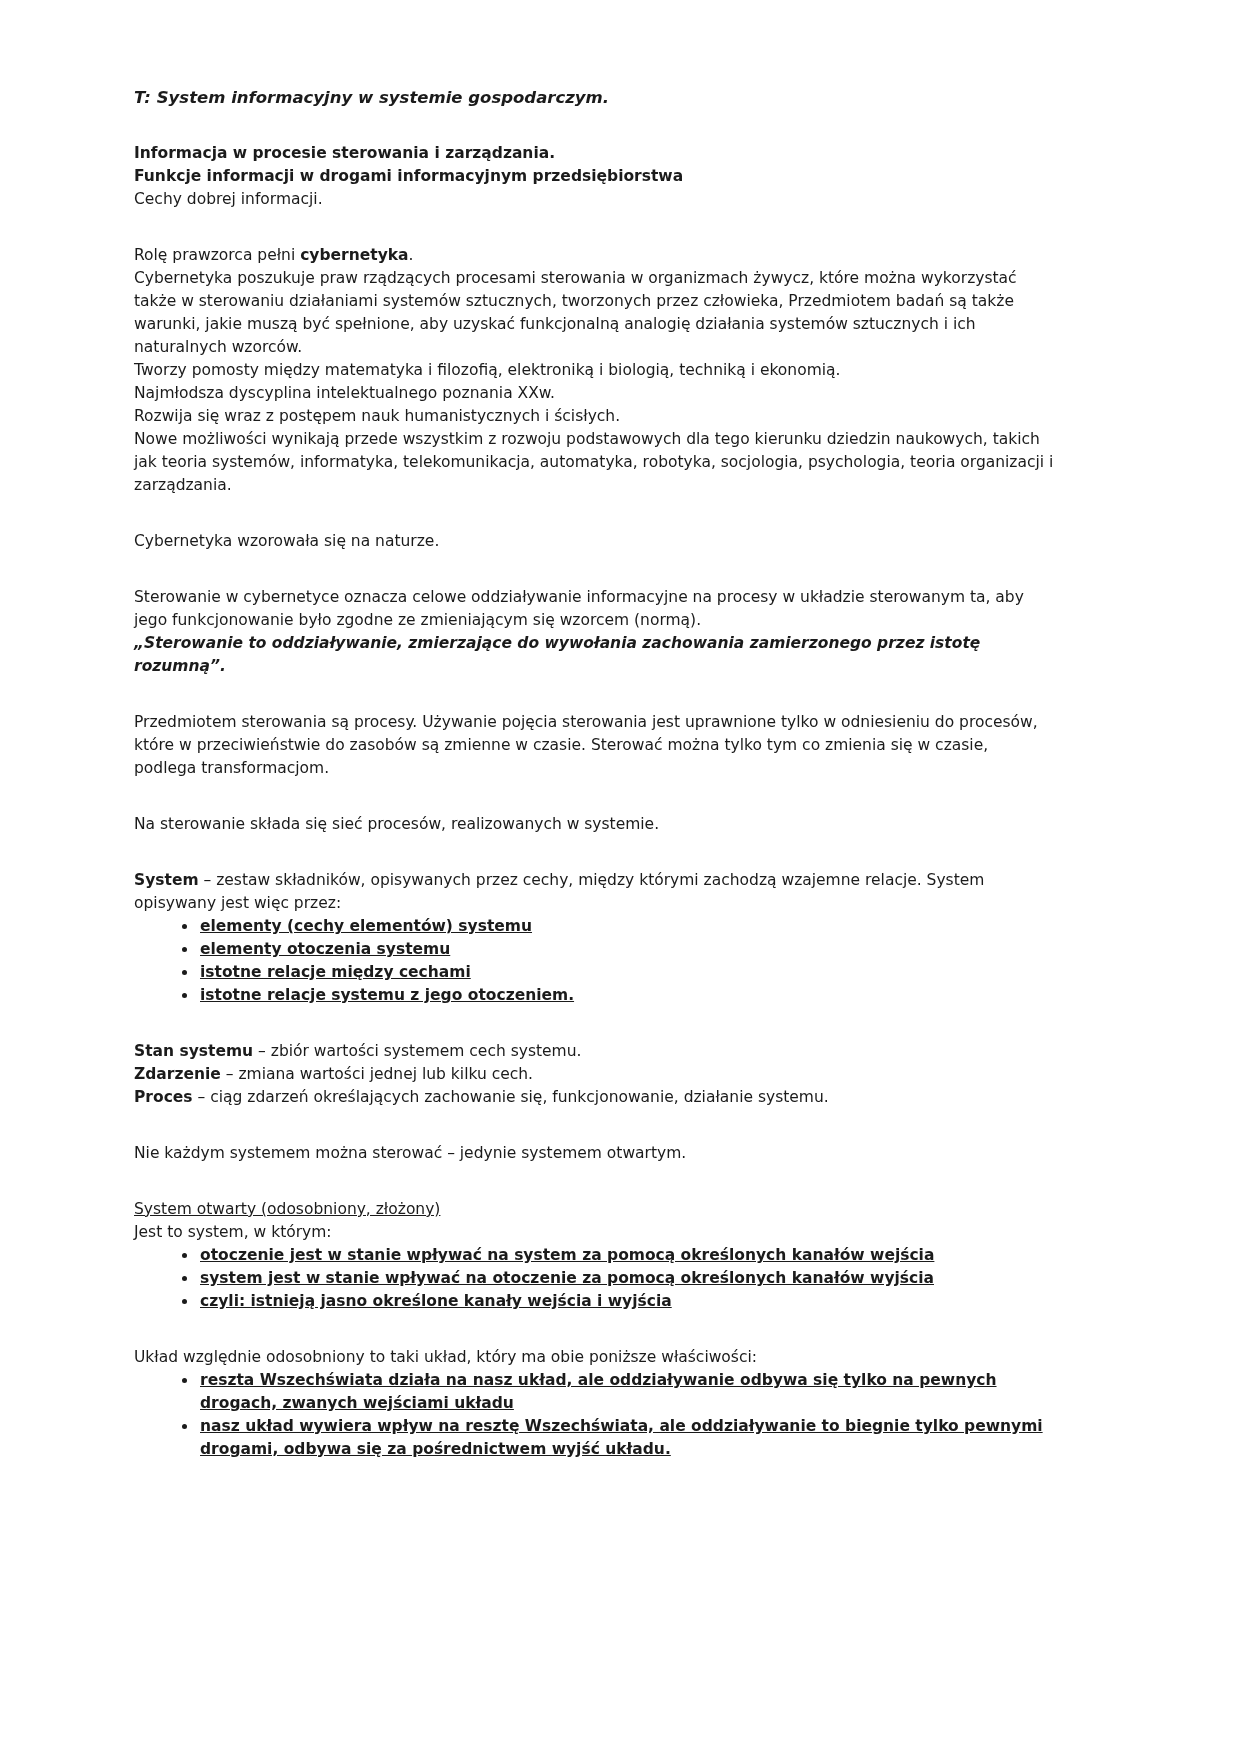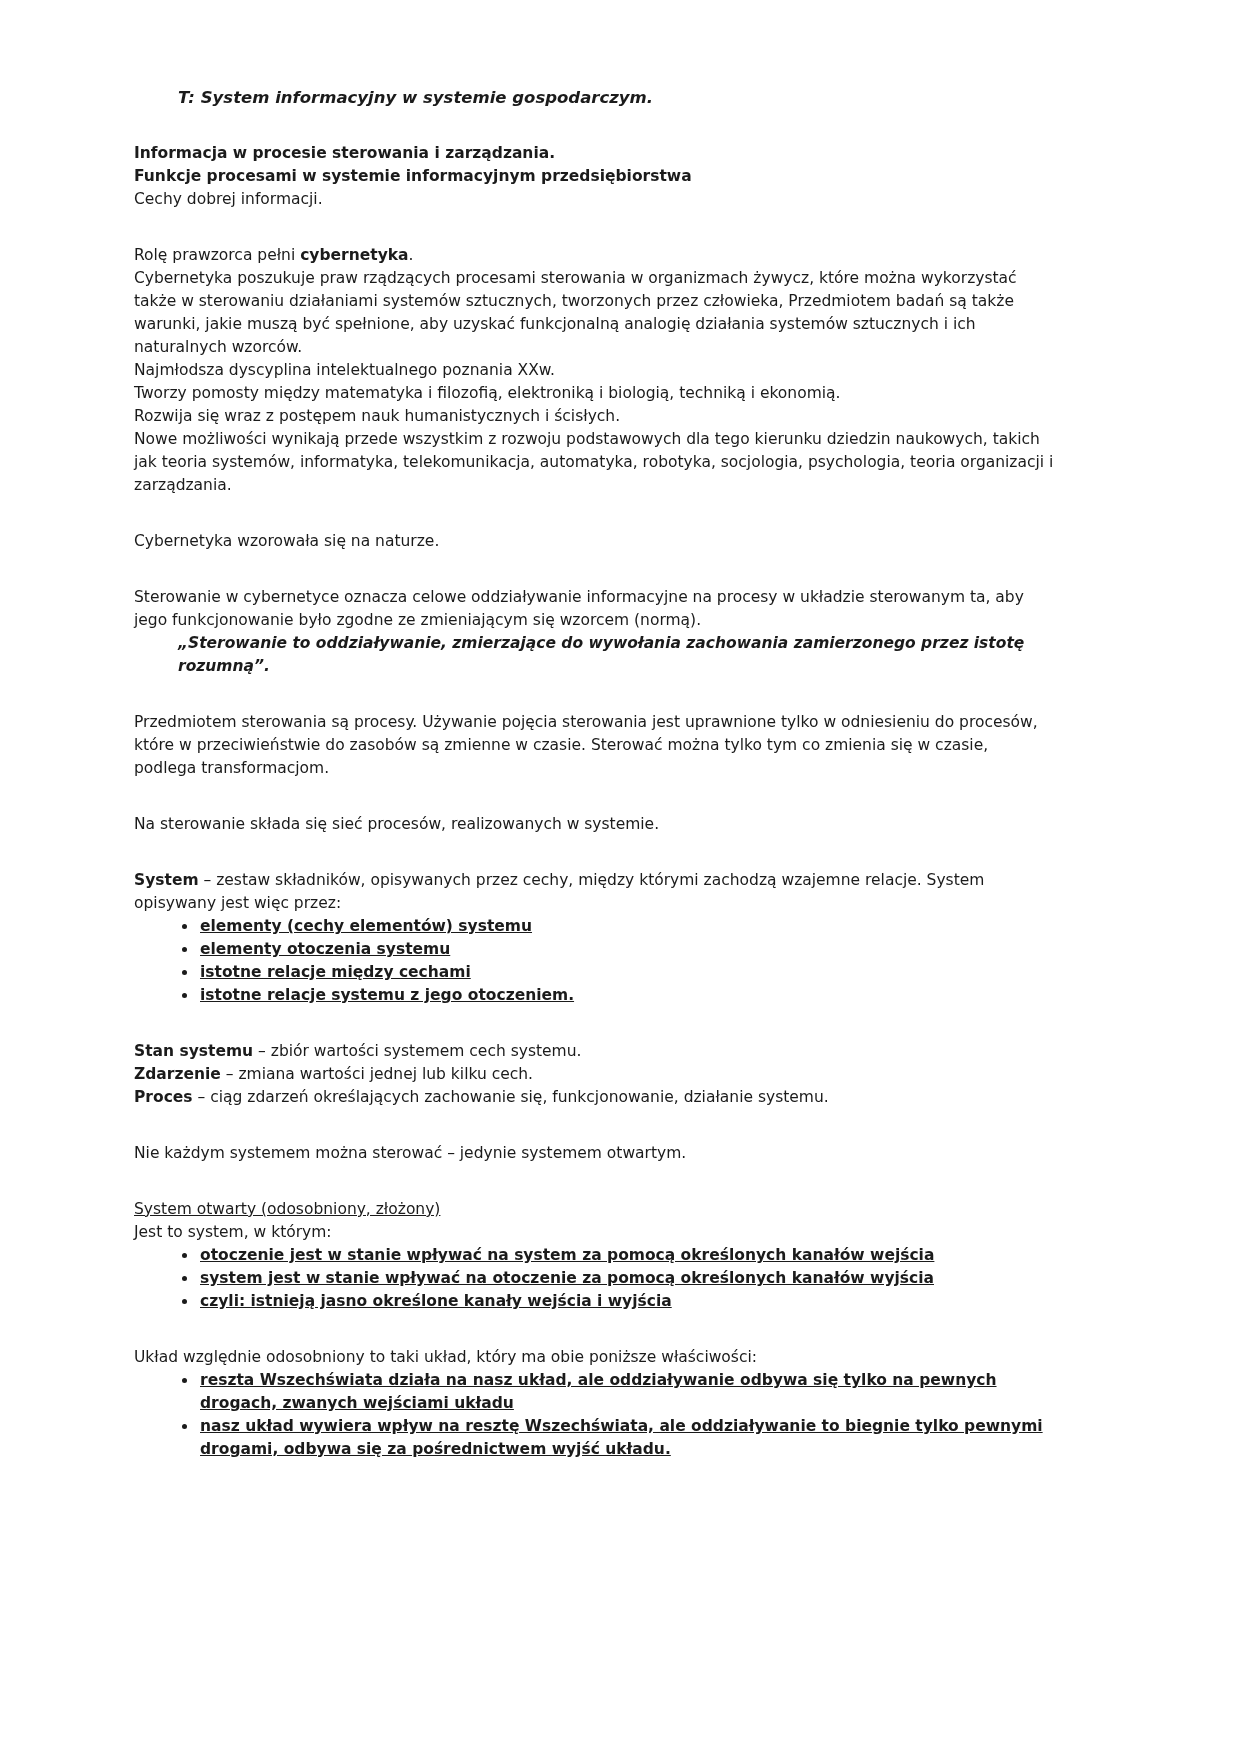--- a/index.html
+++ b/index.html
@@ -16,21 +16,21 @@
     padding: 86px 186px 80px 134px;
     font-family: "DejaVu Sans", "Liberation Sans", sans-serif;
     font-size: 15.5px;
     line-height: 23px;
     color: #1b1b1b;
     -webkit-font-smoothing: antialiased;
   }
   p { margin: 0; }
   .mt { margin-top: 33px; }           
   .b  { font-weight: bold; }
-  .i  { font-style: italic; margin-left: 44px; }
+  .i  { font-style: italic; }
   .u  { text-decoration: underline; }
   .title { font-size: 16.5px; }
   ul {
     margin: 0;
     padding-left: 64px;
     list-style-type: disc;
   }
   li {
     font-weight: bold;
     padding-left: 2px;
@@ -39,28 +39,28 @@
   span { white-space: pre-wrap; }
 </style>
 </head>
 <body>
 
 <div class="page">
 
   <p class="title b i">T: System informacyjny w systemie gospodarczym.</p>
 
   <p class="mt b">Informacja w procesie sterowania i zarządzania.</p>
-  <p class="b">Funkcje procesami w systemie informacyjnym przedsiębiorstwa</p>
+  <p class="b">Funkcje informacji w drogami informacyjnym przedsiębiorstwa</p>
   <p>Cechy dobrej informacji.</p>
 
   <p class="mt"><span>Rolę prawzorca pełni </span><span class="b">cybernetyka</span><span>.</span></p>
 
   <p>Cybernetyka poszukuje praw rządzących procesami sterowania w organizmach żywycz, które można wykorzystać także w sterowaniu działaniami systemów sztucznych, tworzonych przez człowieka, Przedmiotem badań są także warunki, jakie muszą być spełnione, aby uzyskać funkcjonalną analogię działania systemów sztucznych i ich naturalnych wzorców.</p>
+  <p>Tworzy pomosty między matematyka i filozofią, elektroniką i biologią, techniką i ekonomią.</p>
   <p>Najmłodsza dyscyplina intelektualnego poznania XXw.</p>
-  <p>Tworzy pomosty między matematyka i filozofią, elektroniką i biologią, techniką i ekonomią.</p>
   <p>Rozwija się wraz z postępem nauk humanistycznych i ścisłych.</p>
   <p>Nowe możliwości wynikają przede wszystkim z rozwoju podstawowych dla tego kierunku dziedzin naukowych, takich jak teoria systemów, informatyka, telekomunikacja, automatyka, robotyka, socjologia, psychologia, teoria organizacji i zarządzania.</p>
 
   <p class="mt">Cybernetyka wzorowała się na naturze.</p>
 
   <p class="mt">Sterowanie w cybernetyce oznacza celowe oddziaływanie informacyjne na procesy w układzie sterowanym ta, aby jego funkcjonowanie było zgodne ze zmieniającym się wzorcem (normą).</p>
   <p class="b i">„Sterowanie to oddziaływanie, zmierzające do wywołania zachowania zamierzonego przez istotę rozumną”.</p>
 
   <p class="mt">Przedmiotem sterowania są procesy. Używanie pojęcia sterowania jest uprawnione tylko w odniesieniu do procesów, które w przeciwieństwie do zasobów są zmienne w czasie. Sterować można tylko tym co zmienia się w czasie, podlega transformacjom.</p>
 

